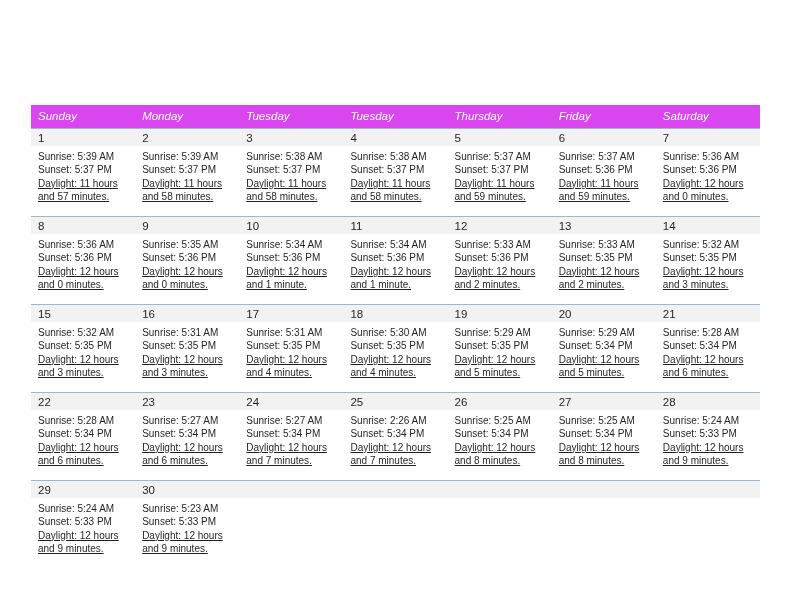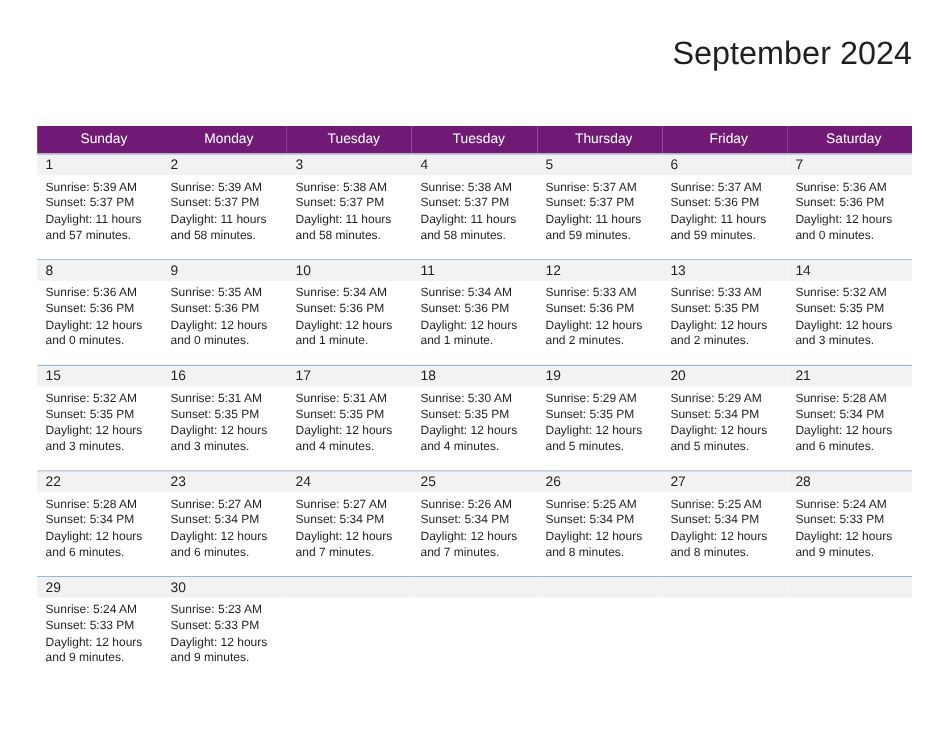--- a/index.html
+++ b/index.html
@@ -91,29 +91,30 @@
   .calendar {
     position: absolute;
     left: 31px;
     top: 105px;
     width: 729px;
     border-collapse: collapse;
     table-layout: fixed;
   }
 
   .calendar th {
-    background: #701a75;
+    background: #d946ef;
     color: #ffffff;
     font-size: 11.5px;
     font-weight: normal;
-    text-align: center;
+    text-align: left;
     padding: 5px 0 5px 7px;
     height: 11px;
     border: none;
     line-height: 13px;
+    font-style: italic;
   }
 
   .calendar td {
     vertical-align: top;
     padding: 0;
     border: none;
     width: 104.14px;
     height: 88px;
     background: #ffffff;
   }
@@ -145,35 +146,35 @@
     padding: 4px 6px 0 7px;
     font-size: 10px;
     line-height: 13.4px;
     color: #231f20;
   }
   .cell-body div {
     white-space: nowrap;
   }
   .cell-body .daylight {
     white-space: normal;
+    text-decoration: underline;
   }
 
   
   tr.week-row td { height: 88px; }
 </style>
 </head>
 <body>
 
 <div class="page">
 
   <div class="top-bar">
 
 
     <div class="title-block">
-      <div class="cal-title">September 2024</div>
     </div>
 
   </div>
 
   <table class="calendar">
     <thead>
       <tr>
         <th>Sunday</th>
         <th>Monday</th>
         <th>Tuesday</th>
@@ -428,21 +429,21 @@
                 <div>Sunrise: 5:27 AM</div>
                 <div>Sunset: 5:34 PM</div>
                 <div class="daylight">Daylight: 12 hours and 7 minutes.</div>
               </div>
             </div>
           </td>
           <td>
             <div class="cell-inner">
               <div class="daynum-band">25</div>
               <div class="cell-body">
-                <div>Sunrise: 5:26 AM</div>
+                <div>Sunrise: 2:26 AM</div>
                 <div>Sunset: 5:34 PM</div>
                 <div class="daylight">Daylight: 12 hours and 7 minutes.</div>
               </div>
             </div>
           </td>
           <td>
             <div class="cell-inner">
               <div class="daynum-band">26</div>
               <div class="cell-body">
                 <div>Sunrise: 5:25 AM</div>

